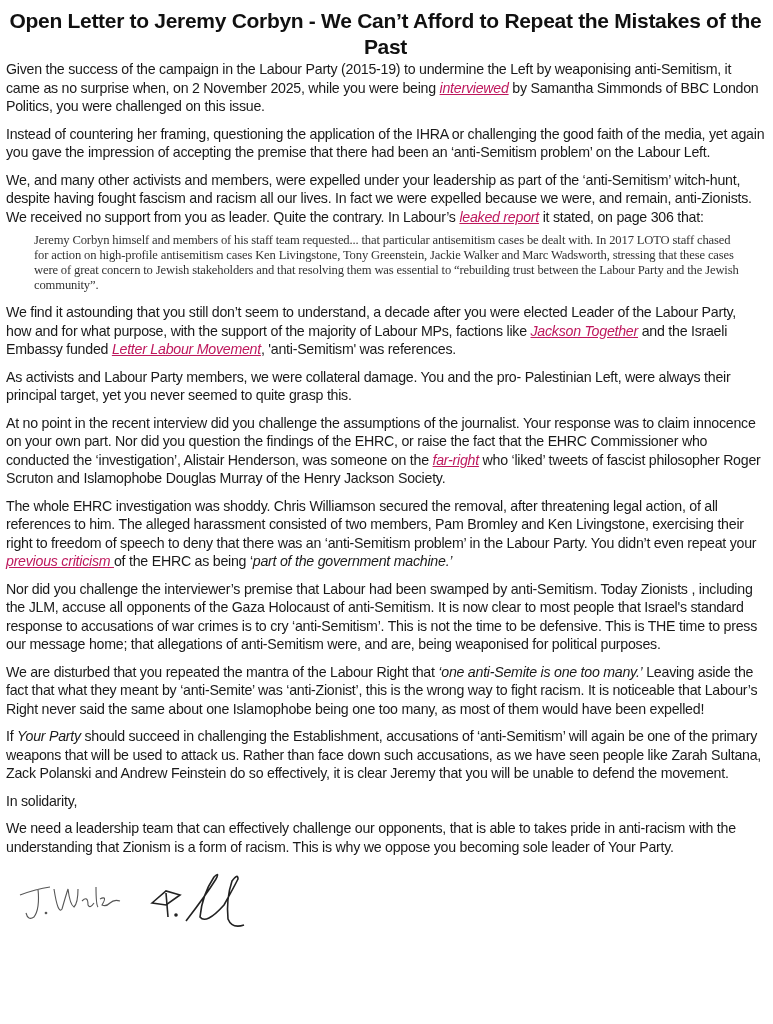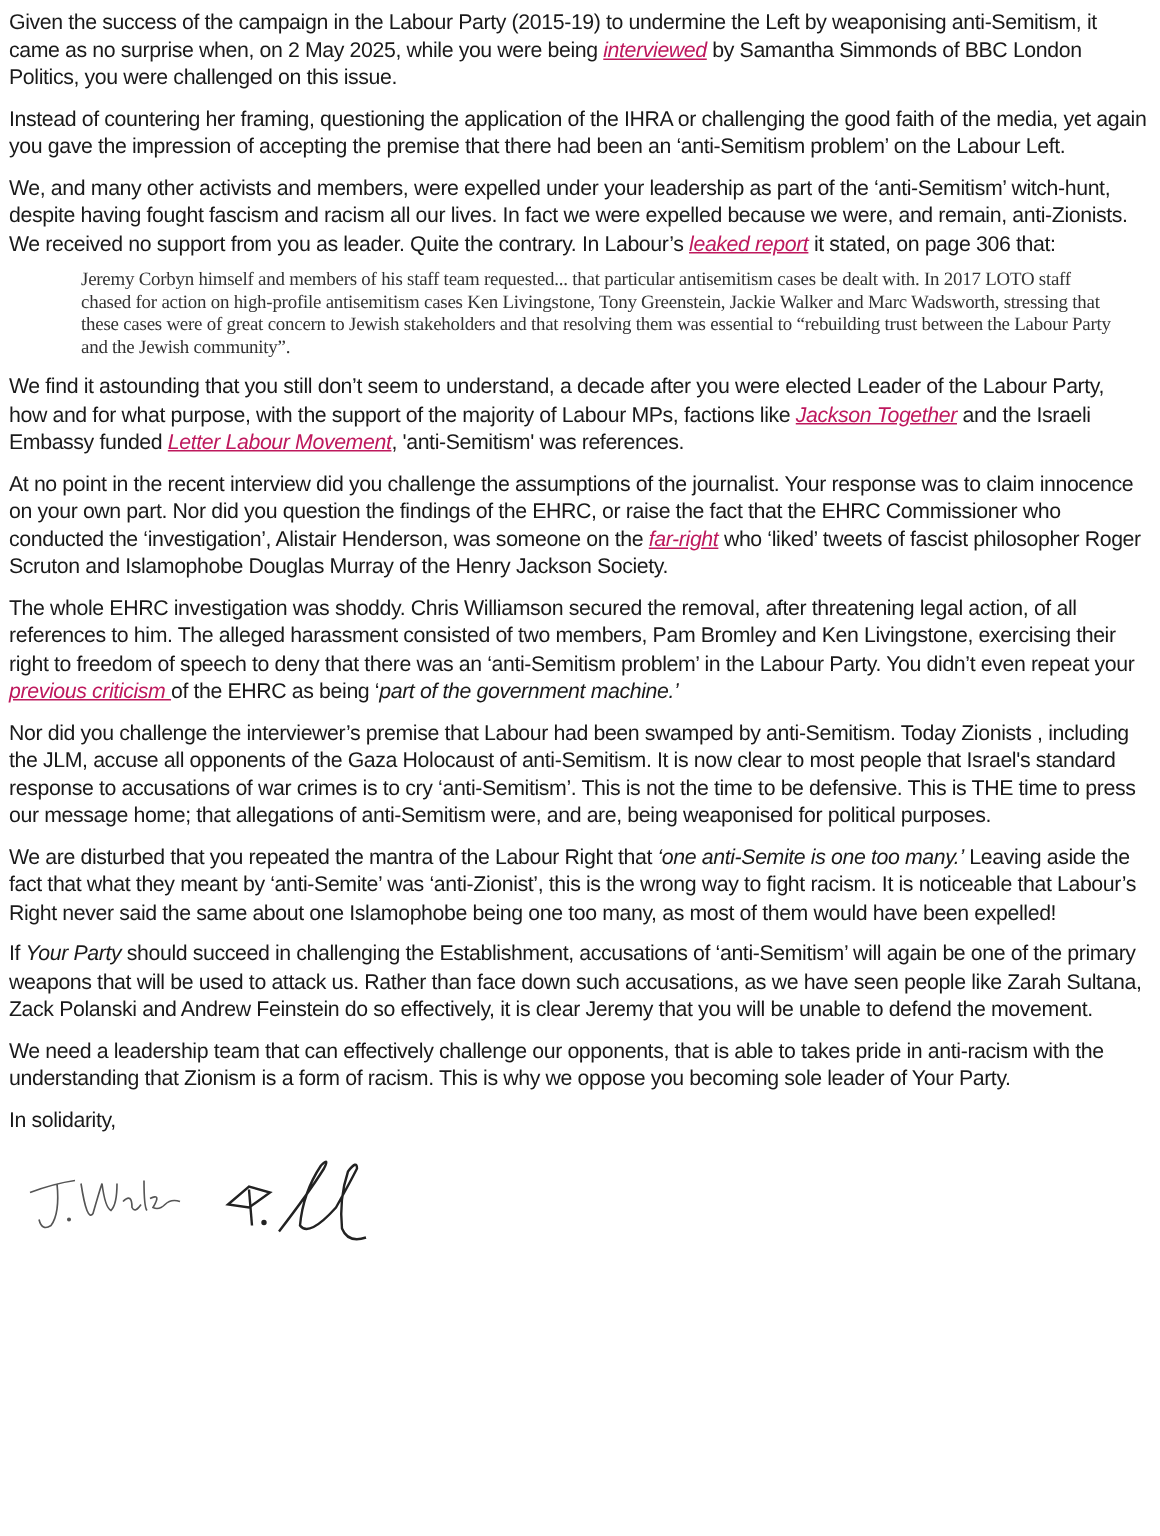--- a/index.html
+++ b/index.html
@@ -2,54 +2,56 @@
 <html><head>
 <meta charset="utf-8">
 <style>
   html,body{margin:0;padding:0;background:#ffffff;}
   body{width:773px;height:1024px;overflow:hidden;font-family:"Liberation Sans",sans-serif;color:#1a1a1a;}
   .page{padding:6px 8px 0 6px;}
   h1{font-size:21px;font-weight:bold;margin:2px 0 0 0;text-align:center;letter-spacing:-0.3px;line-height:26px;color:#111;}
   h2{font-size:17.5px;font-weight:bold;font-style:italic;margin:4px 0 6px 0;text-align:center;letter-spacing:-0.4px;line-height:22px;color:#111;}
   p{font-size:14.2px;line-height:18.5px;margin:0 0 9px 0;letter-spacing:-0.25px;}
   a{color:#be185d;text-decoration:underline;font-style:italic;}
-  .quote{font-family:"Liberation Serif",serif;font-size:12.6px;line-height:15px;margin:-2px 20px 10px 48px;color:#333;letter-spacing:-0.15px;}
+  .quote{font-family:"Liberation Serif",serif;font-size:12.6px;line-height:15px;margin:-2px 20px 10px 28px;color:#333;letter-spacing:-0.15px;}
   .sig{height:68px;position:relative;margin:4px 0 6px 0;}
   .sig svg{position:absolute;left:10px;top:0;}
 </style>
 </head>
 <body>
 
 <div class="page">
+  <h1>Open Letter to Jeremy Corbyn - We Can’t Afford to Repeat the Mistakes of the Past</h1>
 
 
-  <p><span>Given the success of the campaign in the Labour Party (2015-19) to undermine the Left by weaponising anti-Semitism, it came as no surprise when, on 2 May 2025, while you were being </span><a href="#">interviewed</a><span> by Samantha Simmonds of BBC London Politics, you were challenged on this issue.</span></p>
+  <p><span>Given the success of the campaign in the Labour Party (2015-19) to undermine the Left by weaponising anti-Semitism, it came as no surprise when, on 2 November 2025, while you were being </span><a href="#">interviewed</a><span> by Samantha Simmonds of BBC London Politics, you were challenged on this issue.</span></p>
 
   <p>Instead of countering her framing, questioning the application of the IHRA or challenging the good faith of the media, yet again you gave the impression of accepting the premise that there had been an ‘anti-Semitism problem’ on the Labour Left.</p>
 
   <p><span>We, and many other activists and members, were expelled under your leadership as part of the ‘anti-Semitism’ witch-hunt, despite having fought fascism and racism all our lives. In fact we were expelled because we were, and remain, anti-Zionists. We received no support from you as leader. Quite the contrary. In Labour’s </span><a href="#">leaked report</a><span> it stated, on page 306 that:</span></p>
 
   <div class="quote">Jeremy Corbyn himself and members of his staff team requested... that particular antisemitism cases be dealt with. In 2017 LOTO staff chased for action on high-profile antisemitism cases Ken Livingstone, Tony Greenstein, Jackie Walker and Marc Wadsworth, stressing that these cases were of great concern to Jewish stakeholders and that resolving them was essential to “rebuilding trust between the Labour Party and the Jewish community”.</div>
 
   <p><span>We find it astounding that you still don’t seem to understand, a decade after you were elected Leader of the Labour Party, how and for what purpose, with the support of the majority of Labour MPs, factions like </span><a href="#">Jackson Together</a><span> and  the Israeli Embassy funded </span><a href="#">Letter Labour Movement</a><span>, 'anti-Semitism' was references.</span></p>
 
+  <p>As activists and Labour Party members, we were collateral damage. You and the pro- Palestinian Left,  were always their principal  target, yet you never seemed to quite grasp this.</p>
 
   <p><span>At no point in the recent interview did you challenge the assumptions of the journalist. Your response was to claim innocence on your own part. Nor did you question the findings of the EHRC, or raise the fact that the EHRC Commissioner who conducted the ‘investigation’, Alistair Henderson, was someone on the </span><a href="#">far-right</a><span> who ‘liked’ tweets of fascist philosopher Roger Scruton and Islamophobe Douglas Murray of the Henry Jackson Society.</span></p>
 
   <p><span>The whole EHRC investigation was shoddy. Chris Williamson secured the removal, after threatening legal action, of all references to him. The alleged harassment consisted of two members, Pam Bromley and Ken Livingstone, exercising their right to freedom of speech to deny that there was an ‘anti-Semitism problem’ in the Labour Party. You didn’t even repeat your </span><a href="#">previous criticism </a><span>of the EHRC as being ‘</span><em>part of the government machine.’</em></p>
 
   <p>Nor did you challenge the interviewer’s premise that Labour had been swamped by anti-Semitism. Today Zionists , including the JLM, accuse all opponents of the Gaza Holocaust of anti-Semitism. It is now clear to most people that Israel's standard response to accusations of war crimes is to cry ‘anti-Semitism’. This is not the time to be defensive. This is THE time to press our message home; that allegations of anti-Semitism were, and are, being weaponised for political purposes.</p>
 
   <p><span>We are disturbed that you repeated the mantra of the Labour Right that </span><em>‘one anti-Semite is one too many.’</em><span> Leaving aside the fact that what they meant by ‘anti-Semite’ was ‘anti-Zionist’, this is the wrong way to fight racism. It is noticeable that Labour’s Right never said the same about one Islamophobe being one too many, as most of them would have been expelled!</span></p>
 
   <p><span>If </span><em>Your Party</em><span> should succeed in challenging the Establishment, accusations of ‘anti-Semitism’ will again be one of the primary weapons that will be used to attack us. Rather than face down such accusations, as we have seen people like Zarah Sultana, Zack Polanski and Andrew Feinstein do so effectively, it is clear Jeremy that you will be unable to defend the movement.</span></p>
 
+  <p>In solidarity,</p>
+
   <p>We need a leadership team that can effectively challenge our opponents, that is able to takes pride in anti-racism with the understanding that Zionism is a form of racism. This is why we oppose you becoming sole leader of Your Party.</p>
-
-  <p>In solidarity,</p>
 
   <div class="sig">
     <svg width="260" height="68" viewBox="0 0 260 68">
       <g fill="none" stroke="#555" stroke-width="1.1">
         <path d="M4 30 Q20 24 34 22 M22 24 Q24 44 18 52 Q12 56 10 48"></path>
         <circle cx="30" cy="48" r="0.8" fill="#555"></circle>
         <path d="M38 24 Q42 50 46 44 Q50 30 52 24 Q54 40 58 42 Q62 38 62 24"></path>
         <path d="M66 36 Q72 30 72 40 Q74 44 78 38 M80 22 Q80 40 82 42 M84 34 Q92 30 86 40 Q90 42 94 38 Q98 34 104 36"></path>
       </g>
       <g fill="none" stroke="#222" stroke-width="1.6">

